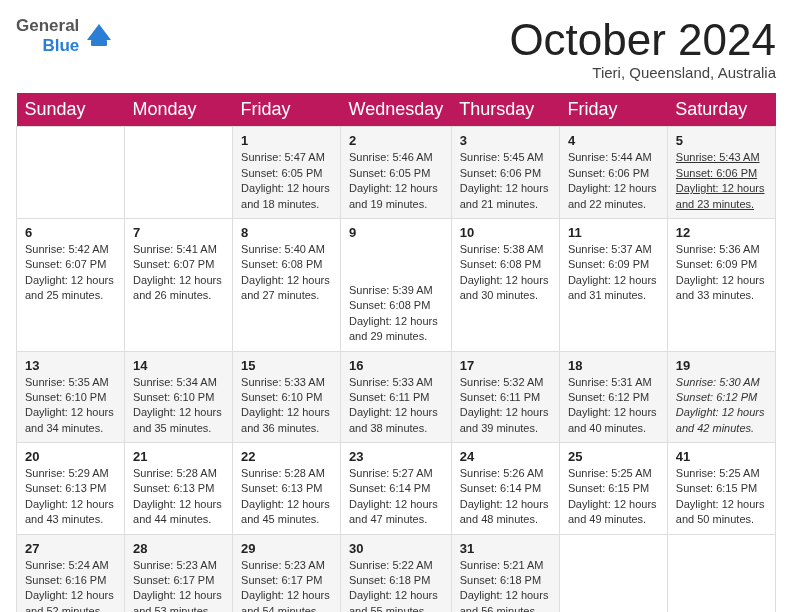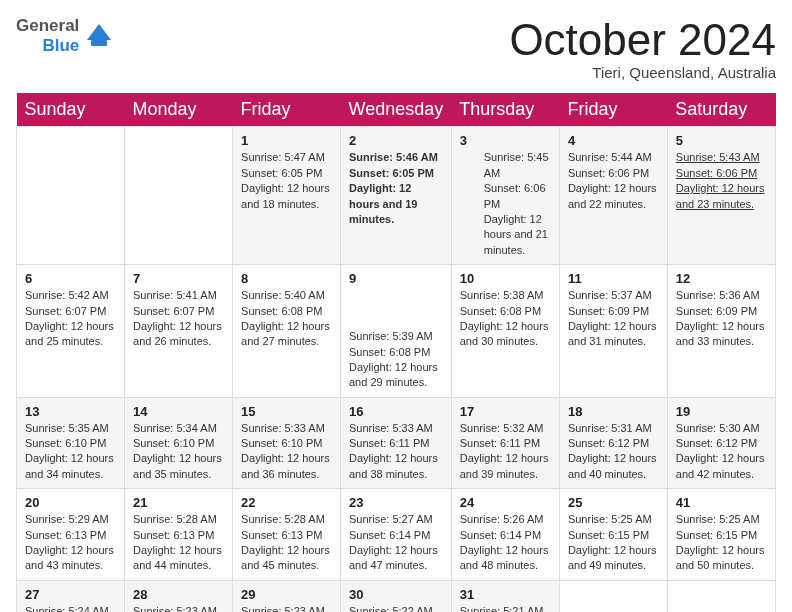--- a/index.html
+++ b/index.html
@@ -125,27 +125,27 @@
         <td class="empty-cell"></td>
         <td class="empty-cell"></td>
         <td>
           <span class="day-num">1</span>
           <div class="day-info" style="white-space: pre-line;">Sunrise: 5:47 AM
 Sunset: 6:05 PM
 Daylight: 12 hours and 18 minutes.</div>
         </td>
         <td>
           <span class="day-num">2</span>
-          <div class="day-info" style="white-space: pre-line; font-weight: bold;">Sunrise: 5:46 AM
+          <div class="day-info" style="white-space: pre-line;">Sunrise: 5:46 AM
 Sunset: 6:05 PM
 Daylight: 12 hours and 19 minutes.</div>
         </td>
         <td>
           <span class="day-num">3</span>
-          <div class="day-info" style="white-space: pre-line; margin-left: 24px;">Sunrise: 5:45 AM
+          <div class="day-info" style="white-space: pre-line;">Sunrise: 5:45 AM
 Sunset: 6:06 PM
 Daylight: 12 hours and 21 minutes.</div>
         </td>
         <td>
           <span class="day-num">4</span>
           <div class="day-info" style="white-space: pre-line;">Sunrise: 5:44 AM
 Sunset: 6:06 PM
 Daylight: 12 hours and 22 minutes.</div>
         </td>
         <td>
@@ -231,21 +231,21 @@
 Daylight: 12 hours and 39 minutes.</div>
         </td>
         <td>
           <span class="day-num">18</span>
           <div class="day-info" style="white-space: pre-line;">Sunrise: 5:31 AM
 Sunset: 6:12 PM
 Daylight: 12 hours and 40 minutes.</div>
         </td>
         <td>
           <span class="day-num">19</span>
-          <div class="day-info" style="white-space: pre-line;">Sunrise: 5:30 AM
+          <div class="day-info" style="white-space: pre-line; font-style: italic;">Sunrise: 5:30 AM
 Sunset: 6:12 PM
 Daylight: 12 hours and 42 minutes.</div>
         </td>
       </tr>
       <tr>
         <td>
           <span class="day-num">20</span>
           <div class="day-info" style="white-space: pre-line;">Sunrise: 5:29 AM
 Sunset: 6:13 PM
 Daylight: 12 hours and 43 minutes.</div>

